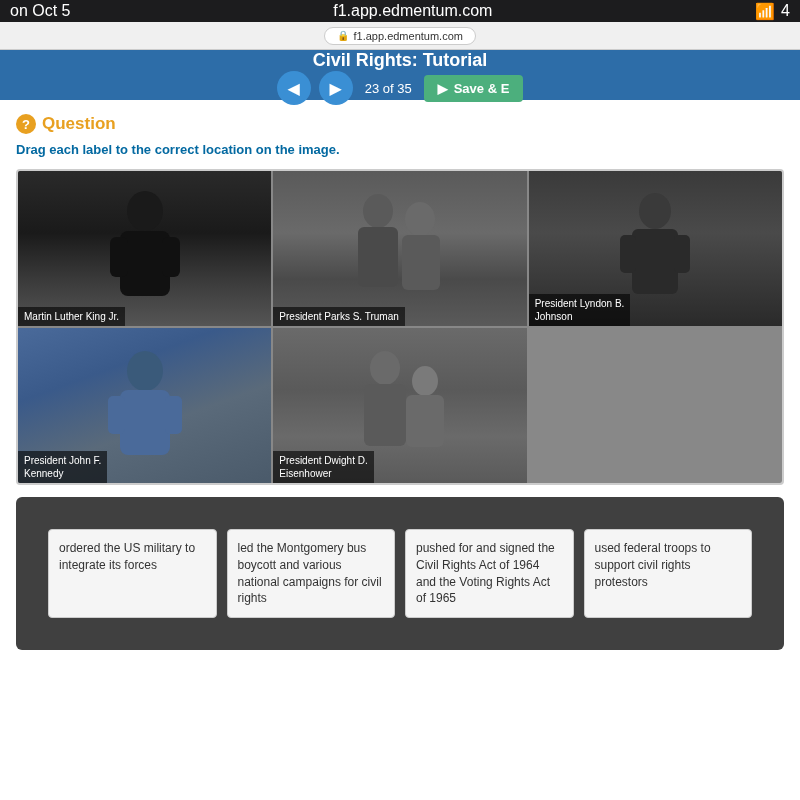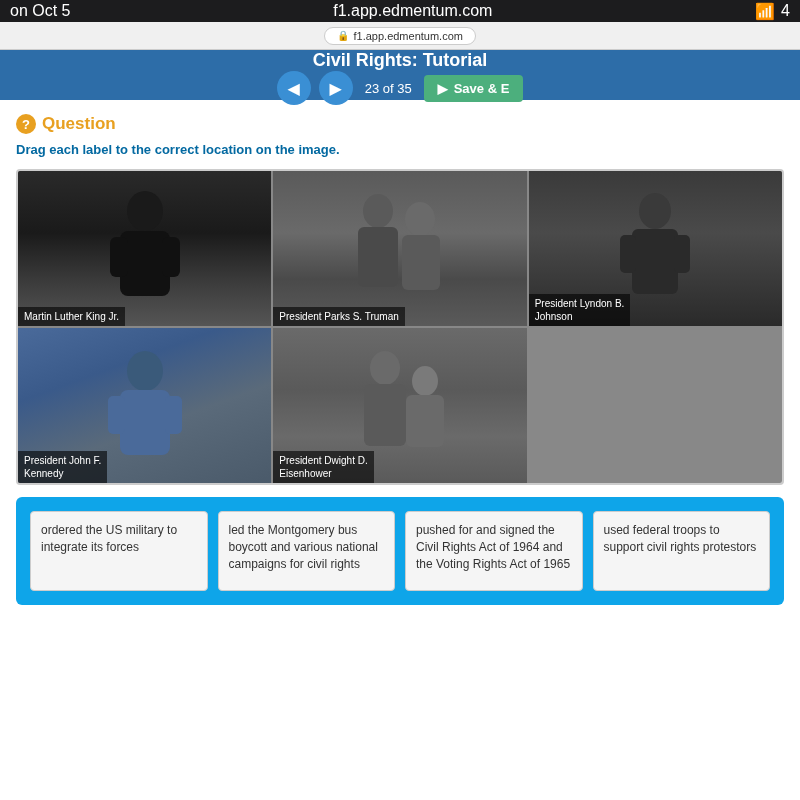--- a/index.html
+++ b/index.html
@@ -185,23 +185,23 @@
       left: 0;
       background: rgba(0,0,0,0.6);
       color: #fff;
       font-size: 10px;
       padding: 3px 6px;
       line-height: 1.3;
     }
 
     
     .labels-container {
-      background: #0ea5e9;
+      background: #404040;
       border-radius: 6px;
-      padding: 14px;
+      padding: 32px;
       margin-top: 10px;
       display: grid;
       grid-template-columns: 1fr 1fr 1fr 1fr;
       gap: 10px;
     }
     .drag-label {
       background: #f5f5f5;
       border: 1px solid #ccc;
       border-radius: 4px;
       padding: 10px 10px;

